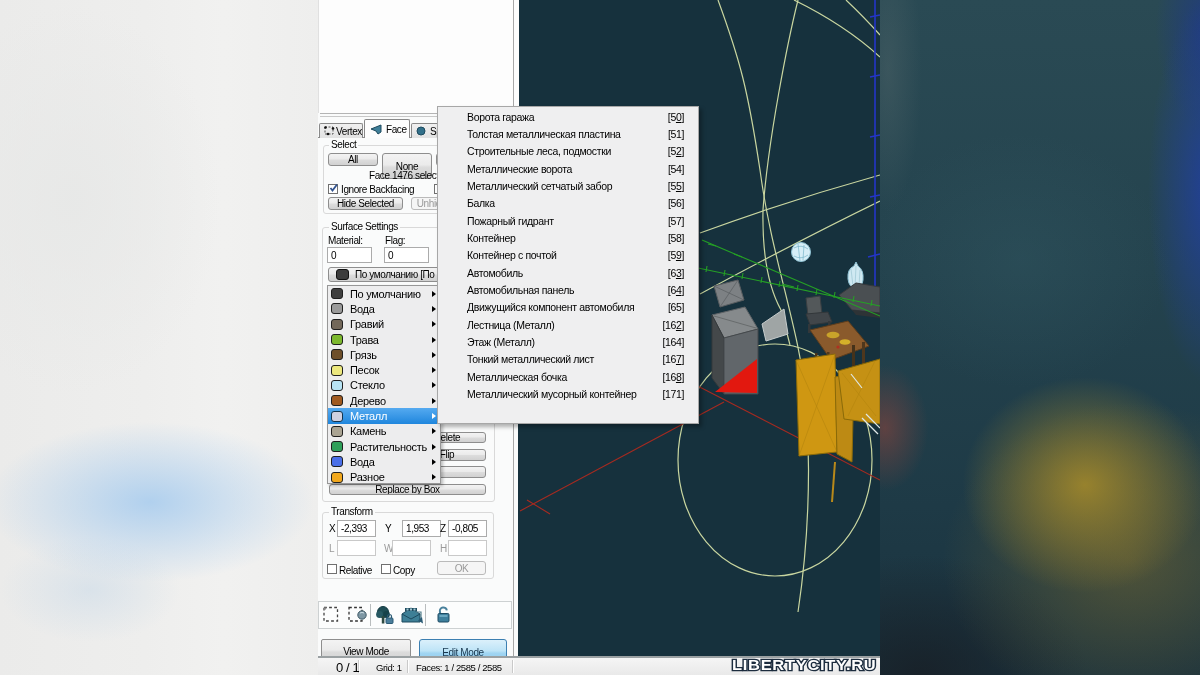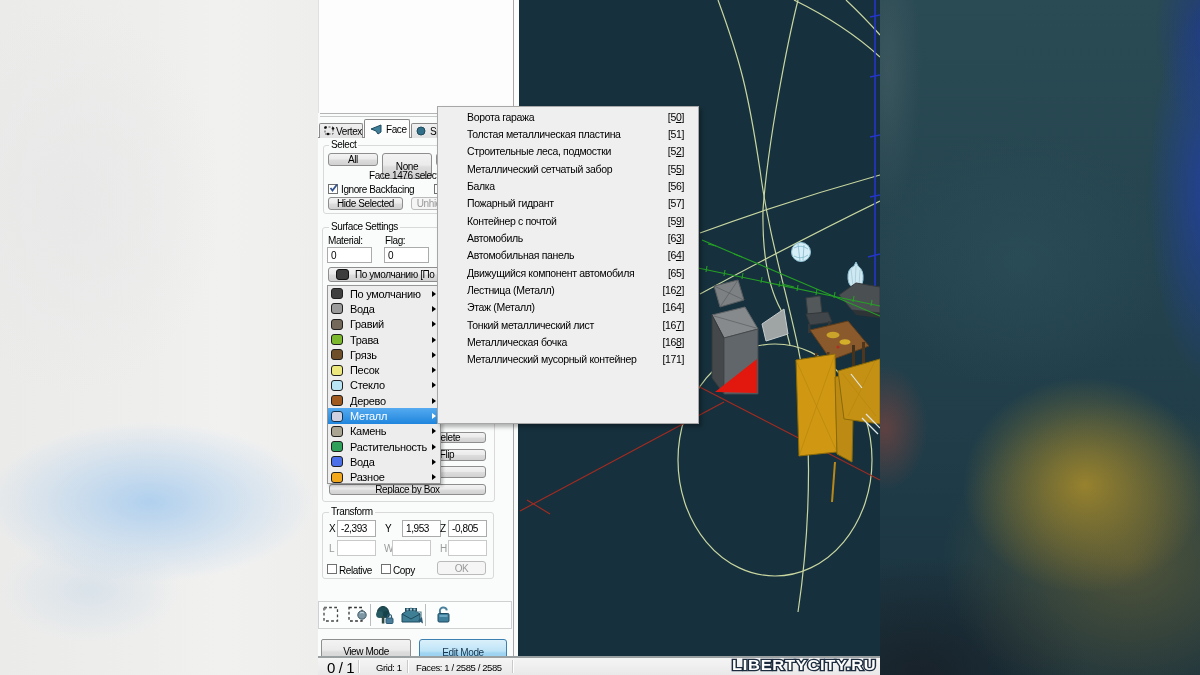--- a/index.html
+++ b/index.html
@@ -339,21 +339,21 @@
    <rect x="121.5" y="11" width="8" height="2" fill="#6aa6bf"></rect>
  </svg>
 
  <div class="btn" style="left:3px;top:639px;width:90px;height:24px;border-radius:2px">View Mode</div>
  <div class="btn" style="left:101px;top:639px;width:88px;height:26px;border-radius:3px;border-color:#3c7fb1;background:linear-gradient(#dbf0fb,#bee4f7 45%,#a0d5f2 55%,#8fcbee)">
         <span style="color:#17364e">Edit Mode</span>
       </div>
 
  <div class="abs" id="sline"></div>
  <div class="abs" id="sbar"></div>
- <div class="lbl" style="left:9px;top:662px;z-index:5;font-size:15px">0 / 1</div>
+ <div class="lbl" style="left:18px;top:662px;z-index:5;font-size:13px">0 / 1</div>
  <div class="lbl" style="left:58px;top:662px;z-index:5;font-size:9.5px">Grid: 1</div>
  <div class="lbl" style="left:98px;top:662px;z-index:5;font-size:9.5px">Faces: 1 / 2585 / 2585</div>
  <div class="sep" style="left:40px"></div>
  <div class="sep" style="left:89px"></div>
  <div class="sep" style="left:194px"></div>
  <svg class="abs" style="left:410px;top:654px;z-index:6" width="158" height="21">
    <text x="4" y="15.5" font-family="Liberation Sans, sans-serif" font-size="16.5" font-weight="bold" letter-spacing="0.7" fill="#fff" stroke="#1c2c3e" stroke-width="3" paint-order="stroke" transform="scale(1,.85) translate(0,2.8)">LIBERTYCITY.RU</text>
  </svg>
 
  <div class="abs" id="menu">
@@ -363,30 +363,38 @@
         </div>
   <div class="mi">
           <span class="t">Толстая металлическая пластина</span>
           <span class="n">[51]</span>
         </div>
   <div class="mi">
           <span class="t">Строительные леса, подмостки</span>
           <span class="n">[5<u>2</u>]</span>
         </div>
   <div class="mi">
+          <span class="t">Металлические ворота</span>
+          <span class="n">[54]</span>
+        </div>
+  <div class="mi">
           <span class="t">Металлический сетчатый забор</span>
           <span class="n">[5<u>5</u>]</span>
         </div>
   <div class="mi">
           <span class="t">Балка</span>
           <span class="n">[56]</span>
         </div>
   <div class="mi">
           <span class="t">Пожарный гидрант</span>
           <span class="n">[57]</span>
+        </div>
+  <div class="mi">
+          <span class="t">Контейнер</span>
+          <span class="n">[58]</span>
         </div>
   <div class="mi">
           <span class="t">Контейнер с почтой</span>
           <span class="n">[5<u>9</u>]</span>
         </div>
   <div class="mi">
           <span class="t">Автомобиль</span>
           <span class="n">[6<u>3</u>]</span>
         </div>
   <div class="mi">

